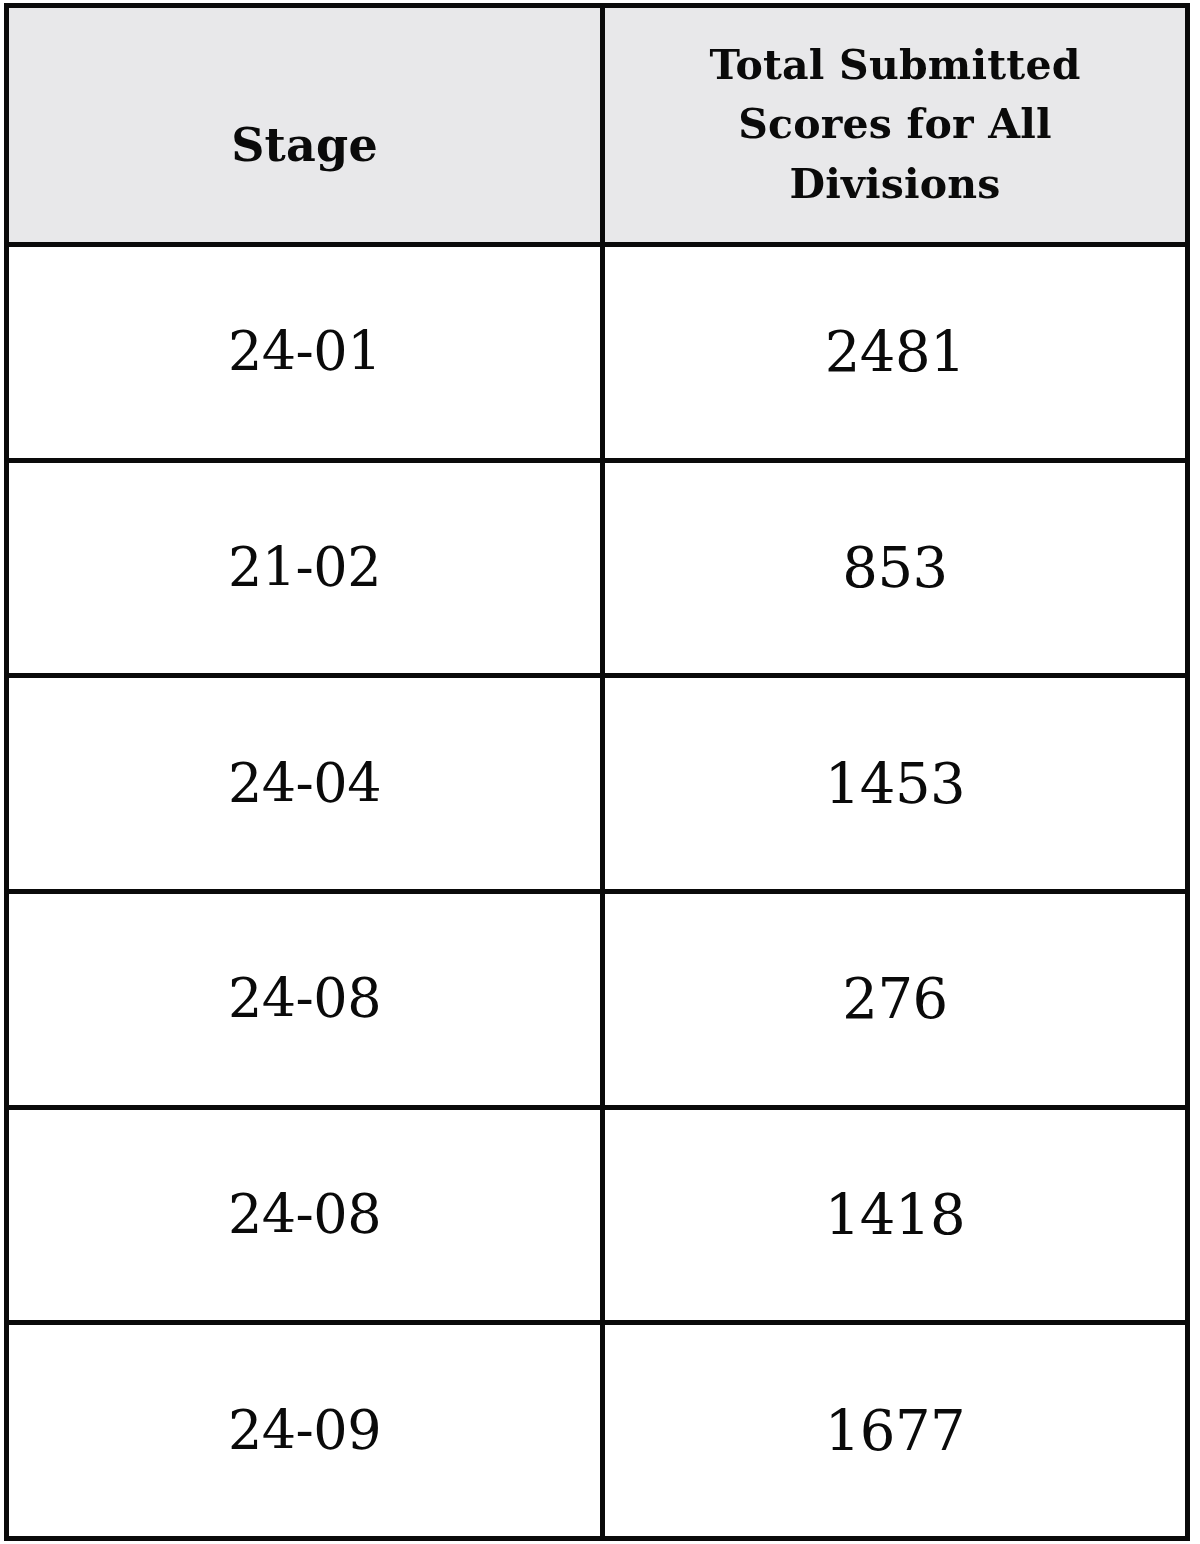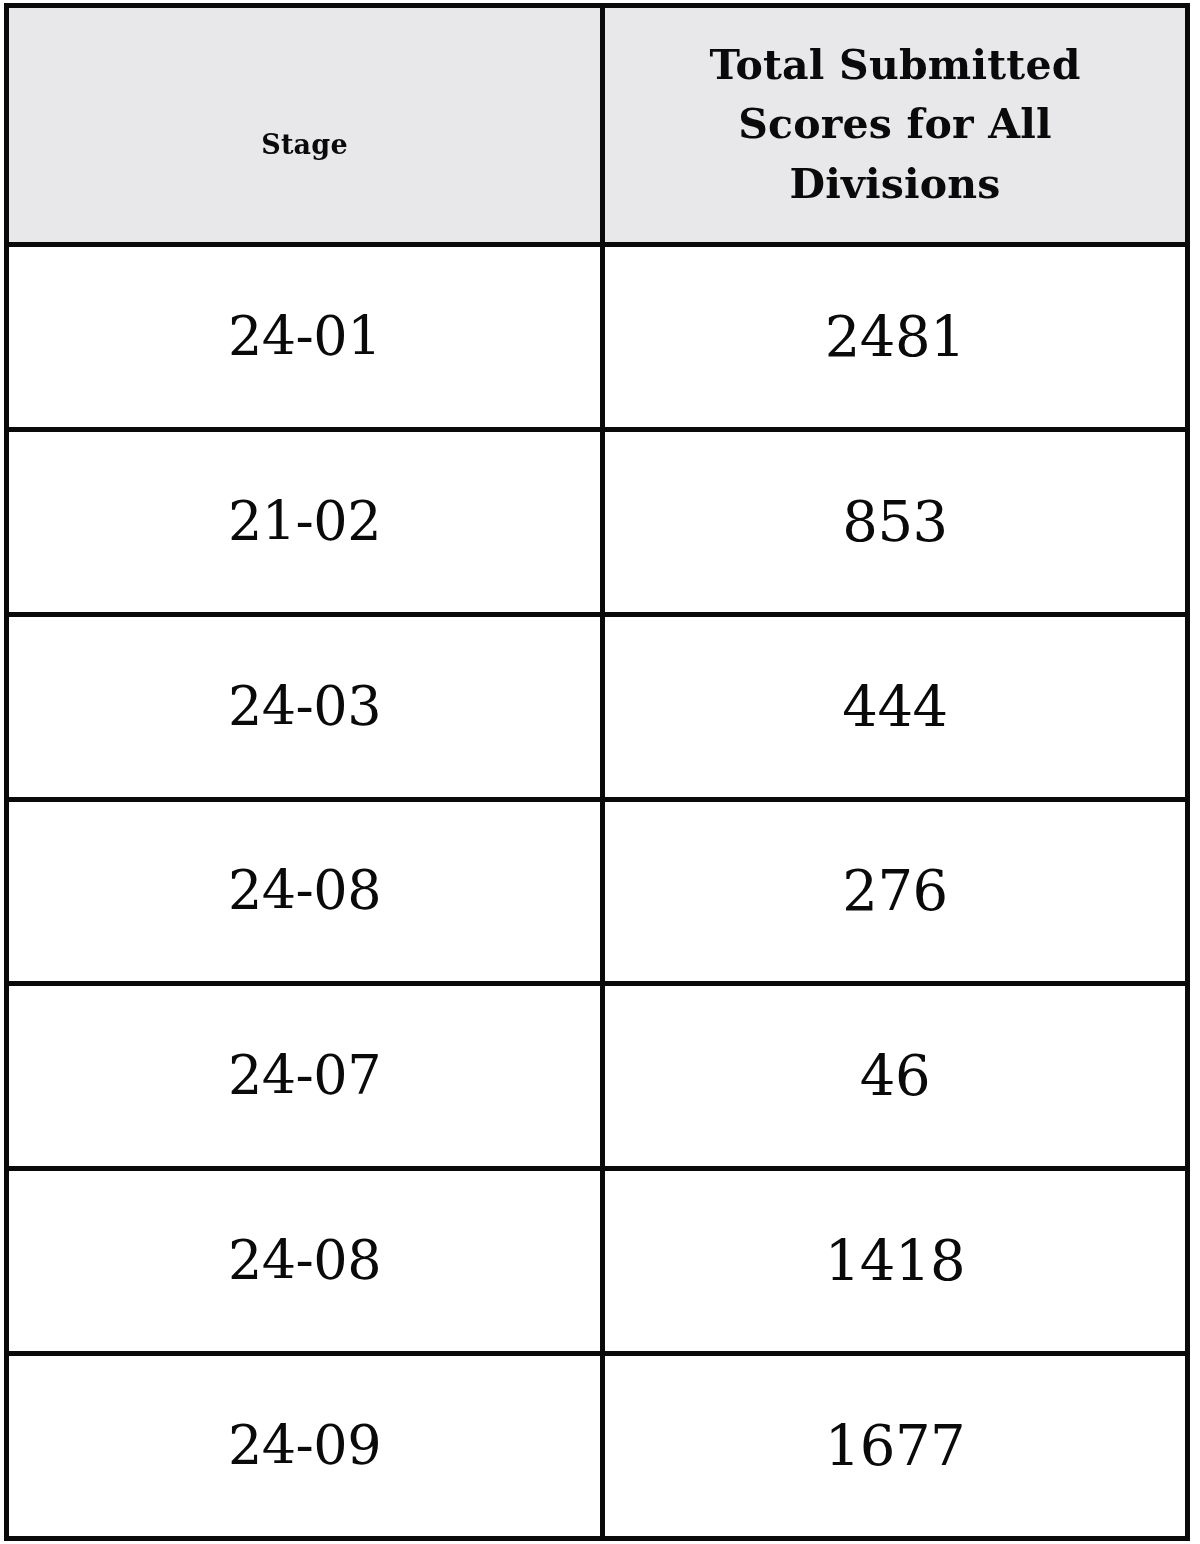--- a/index.html
+++ b/index.html
@@ -59,21 +59,21 @@
     font-family: "DejaVu Serif", serif;
     font-weight: 700;
     font-size: 41px;
     line-height: 1.45;
     letter-spacing: 0.2px;
     padding: 6px 14px;
   }
 
   th.head-stage .head-text {
     display: block;
-    font-size: 27px;
+    font-size: 46px;
     margin-top: 40px;
   }
 
   th.head-value .head-text {
     display: block;
     max-width: 440px;
     margin: 6px auto;
     font-size: 41px;
   }
 
@@ -123,30 +123,26 @@
       <tbody>
         <tr>
           <td class="cell-stage">24-01</td>
           <td class="cell-value">2481</td>
         </tr>
         <tr>
           <td class="cell-stage">21-02</td>
           <td class="cell-value">853</td>
         </tr>
         <tr>
-          <td class="cell-stage">24-03</td>
-          <td class="cell-value">444</td>
+          <td class="cell-stage">24-04</td>
+          <td class="cell-value">1453</td>
         </tr>
         <tr>
           <td class="cell-stage">24-08</td>
           <td class="cell-value">276</td>
-        </tr>
-        <tr>
-          <td class="cell-stage">24-07</td>
-          <td class="cell-value">46</td>
         </tr>
         <tr>
           <td class="cell-stage">24-08</td>
           <td class="cell-value">1418</td>
         </tr>
         <tr>
           <td class="cell-stage">24-09</td>
           <td class="cell-value">1677</td>
         </tr>
       </tbody>

